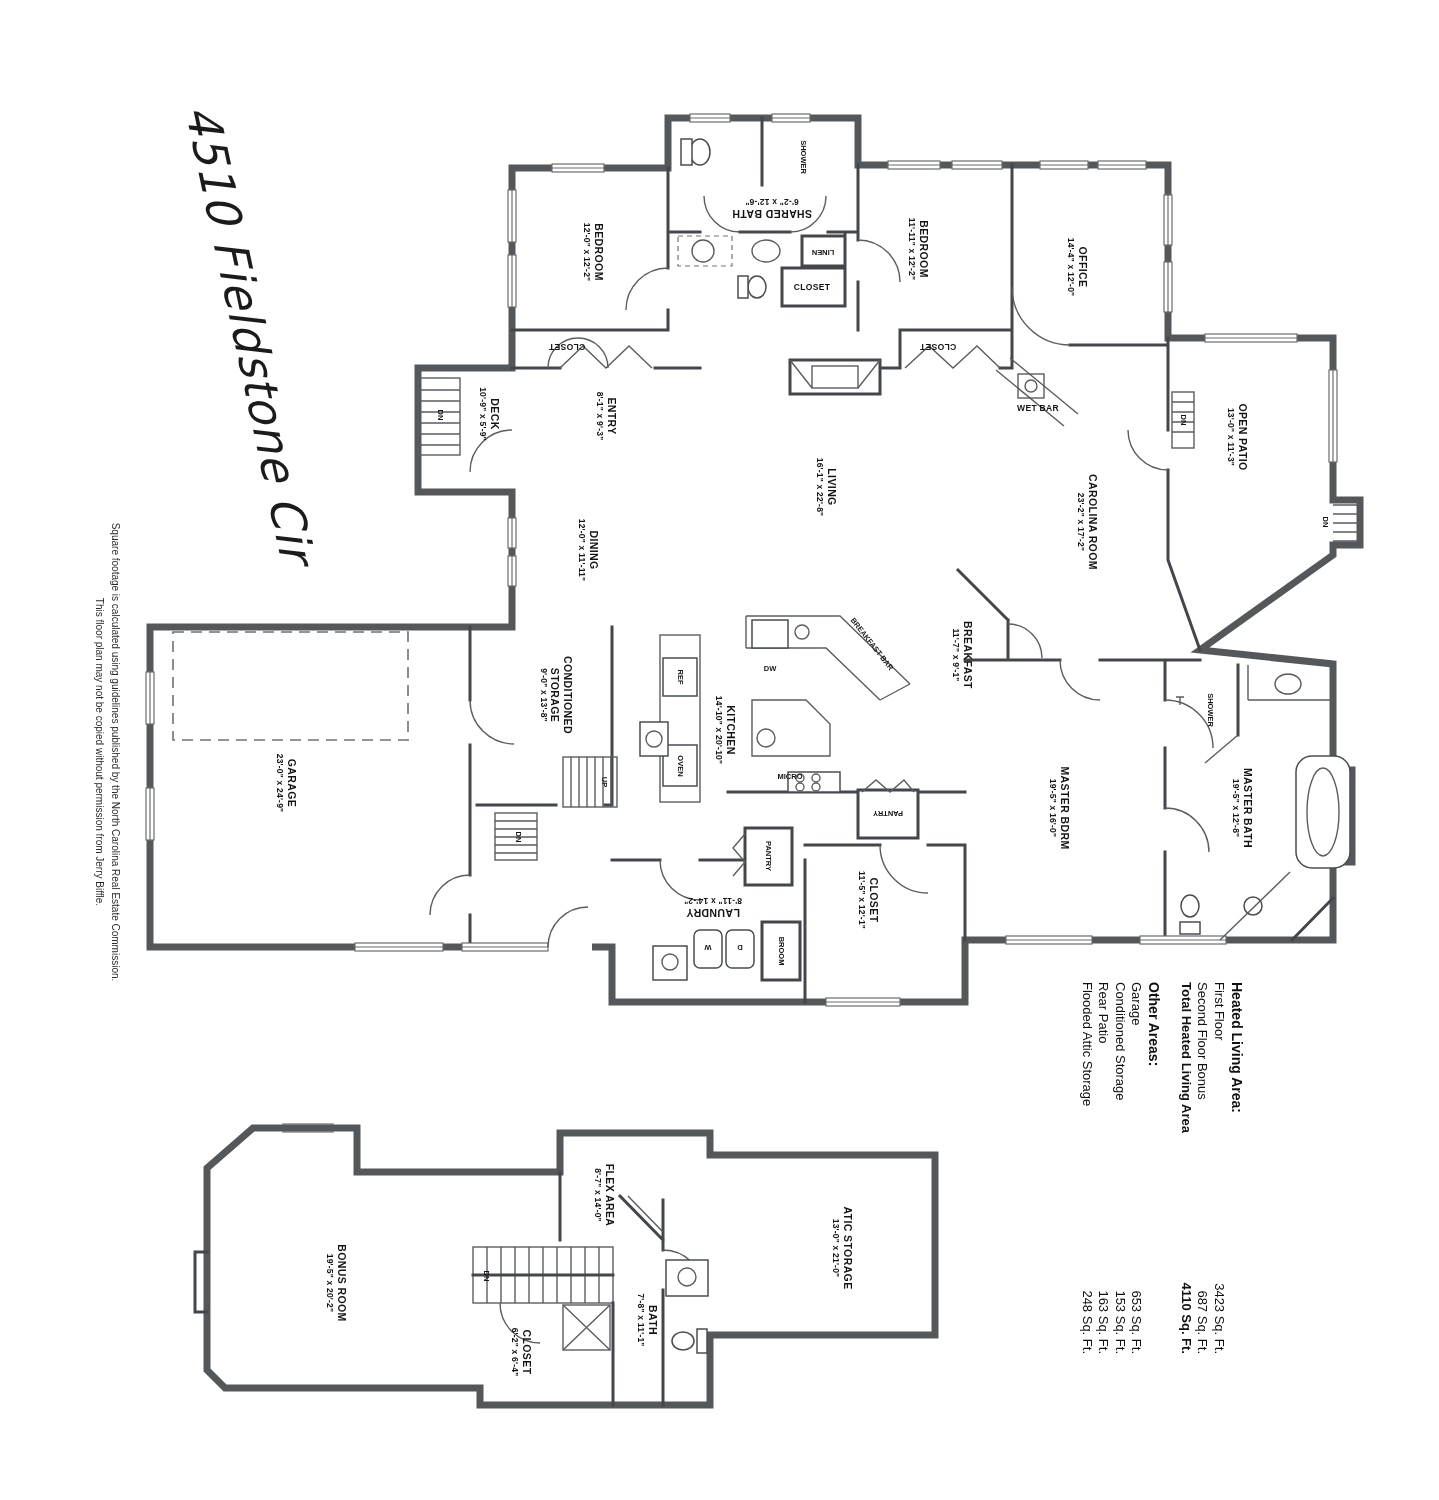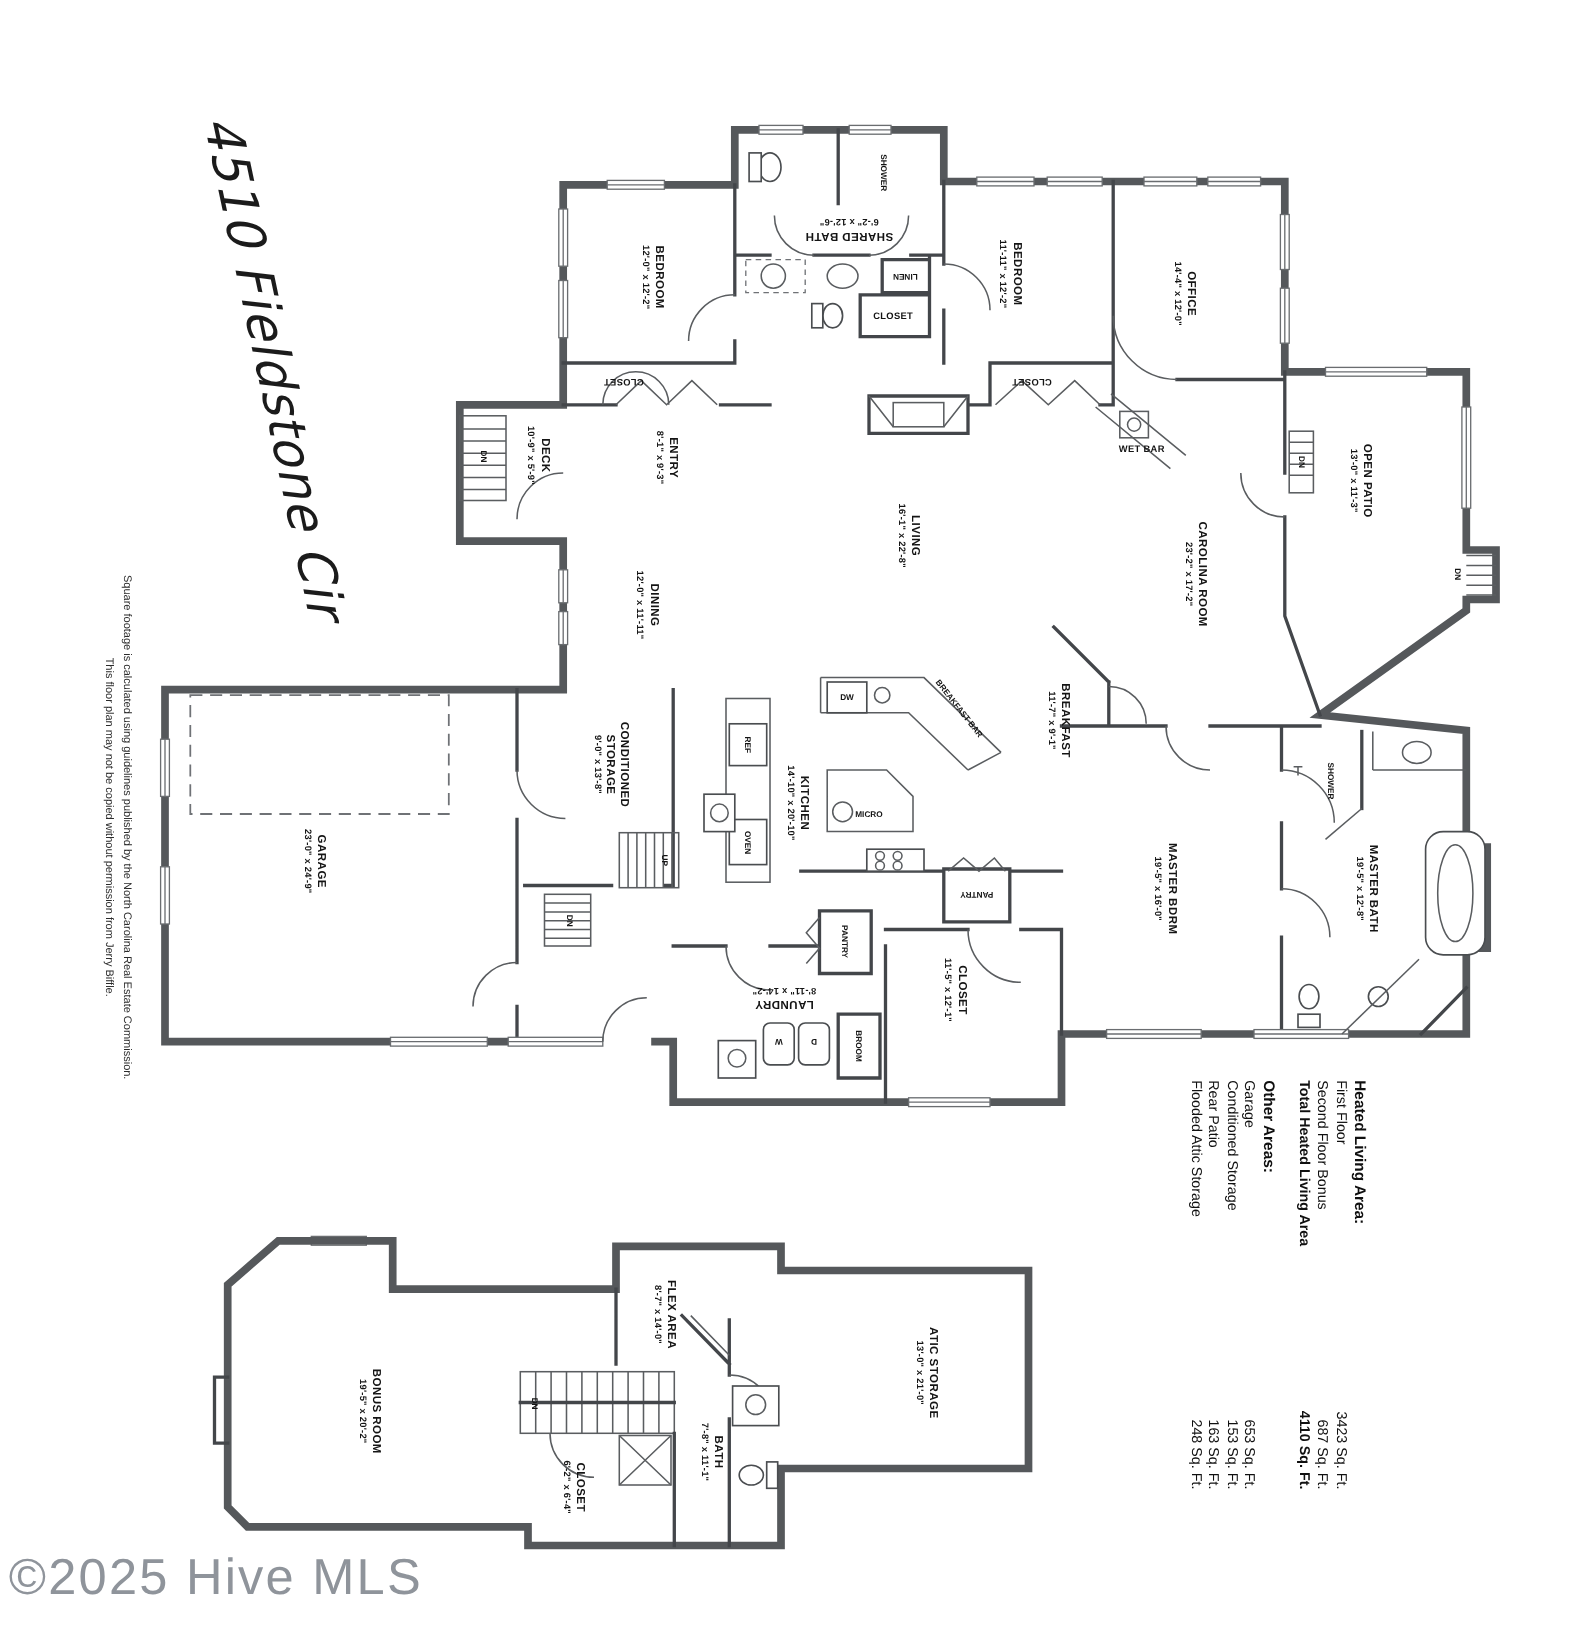--- a/index.html
+++ b/index.html
@@ -339,22 +339,22 @@
 <div class="lbl r90 xs" style="left:1210px;top:710px">SHOWER</div>
 <div class="lbl sm" style="left:1038px;top:408px">WET BAR</div>
 <div class="lbl r52 xs" style="left:872px;top:644px">BREAKFAST BAR</div>
 <div class="lbl r180 xs" style="left:888px;top:813px">PANTRY</div>
 <div class="lbl r90 xs" style="left:768px;top:856px">PANTRY</div>
 <div class="lbl r90 xs" style="left:781px;top:951px">BROOM</div>
 <div class="lbl r180 xs" style="left:708px;top:947px">W</div>
 <div class="lbl r180 xs" style="left:740px;top:947px">D</div>
 <div class="lbl r90 xs" style="left:680px;top:677px">REF</div>
 <div class="lbl r90 xs" style="left:680px;top:766px">OVEN</div>
-<div class="lbl xs" style="left:770px;top:634px">DW</div>
-<div class="lbl xs" style="left:790px;top:740px">MICRO</div>
+<div class="lbl xs" style="left:770px;top:668px">DW</div>
+<div class="lbl xs" style="left:790px;top:776px">MICRO</div>
 <div class="lbl r90 xs" style="left:604px;top:782px">UP</div>
 <div class="lbl r90 xs" style="left:518px;top:837px">DN</div>
 <div class="lbl r90 xs" style="left:440px;top:415px">DN</div>
 <div class="lbl r90 xs" style="left:1183px;top:420px">DN</div>
 <div class="lbl r90 xs" style="left:1325px;top:522px">DN</div>
 
 <div class="lbl r90" style="left:337px;top:1283px">
       <span class="nm">BONUS ROOM</span>
       <span class="dm">19'-5" x 20'-2"</span>
     </div>
@@ -403,15 +403,14 @@
   <div class="row">
         <span class="lab">Rear Patio</span>
         <span class="val">163 Sq. Ft.</span>
       </div>
   <div class="row">
         <span class="lab">Flooded Attic Storage</span>
         <span class="val">248 Sq. Ft.</span>
       </div>
 </div>
 
-<div class="copyright">©2025 Hive MLS</div>
 
 </div>
 
 </body></html>

